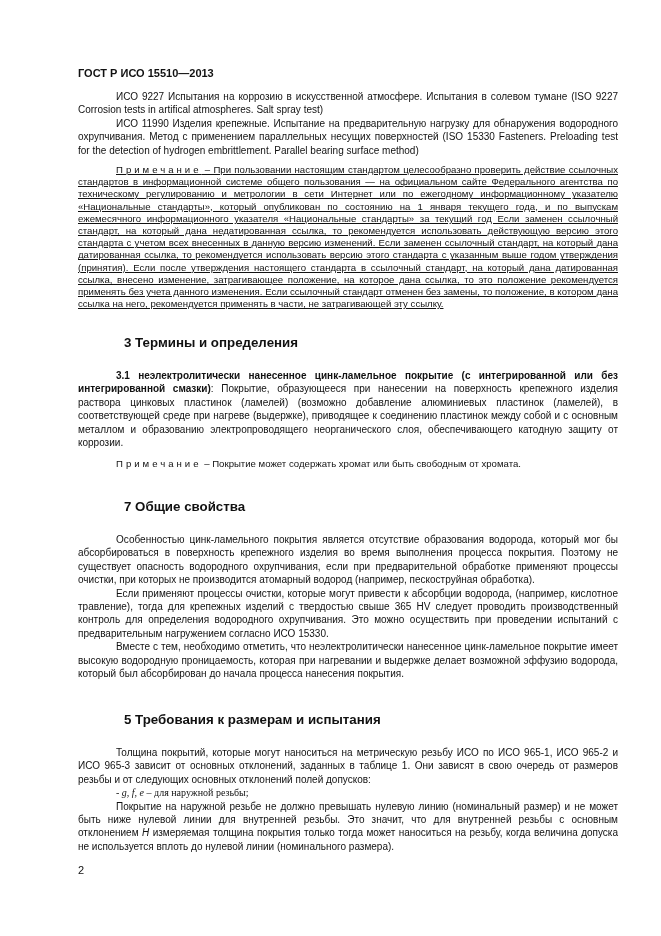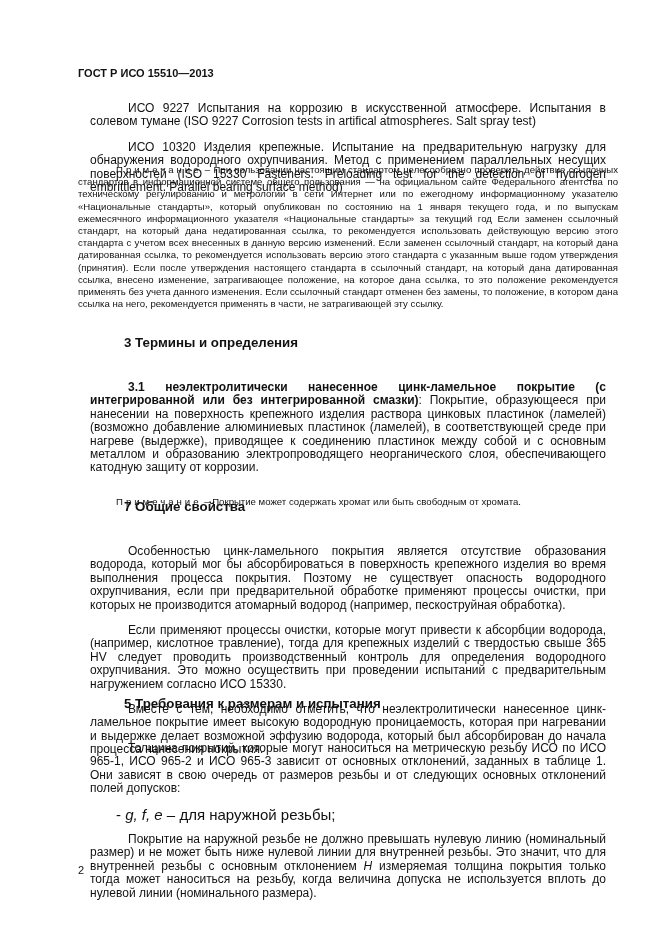--- a/index.html
+++ b/index.html
@@ -1,60 +1,60 @@
 <!DOCTYPE html>
 <html><head>
 <meta charset="utf-8">
 <style>
   html, body { margin: 0; padding: 0; background: #ffffff; }
   body { width: 661px; height: 936px; position: relative; overflow: hidden; color: #111; font-family: "Liberation Sans", sans-serif; }
   .page { position: absolute; left: 78px; top: 0; width: 540px; }
   .hdr { position: absolute; top: 67px; left: 0; font-weight: bold; font-size: 11px; }
-  .p { font-size: 12px; line-height: 13.4px; text-align: justify; margin: 12px; text-indent: 38px; }
+  .p { font-size: 10px; line-height: 13.4px; text-align: justify; margin: 0; text-indent: 38px; }
   .note { font-size: 9.6px; line-height: 12.2px; text-align: justify; margin: 0; text-indent: 38px; }
   .sp { letter-spacing: 3px; }
   h2 { font-size: 13.3px; font-weight: bold; margin: 8px; padding-left: 38px; }
   .blk { position: absolute; left: 0; width: 540px; }
-  .list { font-size: 15px; line-height: 13.4px; margin: 0; padding-left: 38px; }
+  .list { font-size: 10px; line-height: 13.4px; margin: 0; padding-left: 38px; font-family: Liberation Serif, serif; }
   .pn { position: absolute; top: 864px; left: 0; font-size: 11px; }
   b { font-weight: bold; }
   i { font-style: italic; }
 </style>
 </head>
 <body>
 
 <div class="page">
   <div class="hdr">ГОСТ Р ИСО 15510—2013</div>
 
   <div class="blk" style="top:90px;">
     <p class="p">ИСО 9227 Испытания на коррозию в искусственной атмосфере. Испытания в солевом тумане (ISO 9227 Corrosion tests in artifical atmospheres. Salt spray test)</p>
-    <p class="p">ИСО 10320 Изделия крепежные. Испытание на предварительную нагрузку для обнаружения водородного охрупчивания. Метод с применением параллельных несущих поверхностей (ISO 15330 Fasteners. Preloading test for the detection of hydrogen embrittlement. Parallel bearing surface method)</p>
+    <p class="p">ИСО 11990 Изделия крепежные. Испытание на предварительную нагрузку для обнаружения водородного охрупчивания. Метод с применением параллельных несущих поверхностей (ISO 15330 Fasteners. Preloading test for the detection of hydrogen embrittlement. Parallel bearing surface method)</p>
   </div>
 
-  <div class="blk" style="top:164px;">
+  <div class="blk" style="top:164px;text-decoration:underline;">
     <p class="note"><span class="sp">Примечание</span><span> – При пользовании настоящим стандартом целесообразно проверить действие ссылочных стандартов в информационной системе общего пользования — на официальном сайте Федерального агентства по техническому регулированию и метрологии в сети Интернет или по ежегодному информационному указателю «Национальные стандарты», который опубликован по состоянию на 1 января текущего года, и по выпускам ежемесячного информационного указателя «Национальные стандарты» за текущий год Если заменен ссылочный стандарт, на который дана недатированная ссылка, то рекомендуется использовать действующую версию этого стандарта с учетом всех внесенных в данную версию изменений. Если заменен ссылочный стандарт, на который дана датированная ссылка, то рекомендуется использовать версию этого стандарта с указанным выше годом утверждения (принятия). Если после утверждения настоящего стандарта в ссылочный стандарт, на который дана датированная ссылка, внесено изменение, затрагивающее положение, на которое дана ссылка, то это положение рекомендуется применять без учета данного изменения. Если ссылочный стандарт отменен без замены, то положение, в котором дана ссылка на него, рекомендуется применять в части, не затрагивающей эту ссылку.</span></p>
   </div>
 
   <div class="blk" style="top:327px;">
     <h2>3 Термины и определения</h2>
     <div style="height:11px"></div>
     <p class="p"><b>3.1 неэлектролитически нанесенное цинк-ламельное покрытие (с интегрированной или без интегрированной смазки)</b><span>: Покрытие, образующееся при нанесении на поверхность крепежного изделия раствора цинковых пластинок (ламелей) (возможно добавление алюминиевых пластинок (ламелей), в соответствующей среде при нагреве (выдержке), приводящее к соединению пластинок между собой и с основным металлом и образованию электропроводящего неорганического слоя, обеспечивающего катодную защиту от коррозии.</span></p>
     <div style="height:9px"></div>
     <p class="note"><span class="sp">Примечание</span><span> – Покрытие может содержать хромат или быть свободным от хромата.</span></p>
   </div>
 
   <div class="blk" style="top:491px;">
     <h2>7 Общие свойства</h2>
     <div style="height:11px"></div>
     <p class="p">Особенностью цинк-ламельного покрытия является отсутствие образования водорода, который мог бы абсорбироваться в поверхность крепежного изделия во время выполнения процесса покрытия. Поэтому не существует опасность водородного охрупчивания, если при предварительной обработке применяют процессы очистки, при которых не производится атомарный водород (например, пескоструйная обработка).</p>
     <p class="p">Если применяют процессы очистки, которые могут привести к абсорбции водорода, (например, кислотное травление), тогда для крепежных изделий с твердостью свыше 365 HV следует проводить производственный контроль для определения водородного охрупчивания. Это можно осуществить при проведении испытаний с предварительным нагружением согласно ИСО 15330.</p>
     <p class="p">Вместе с тем, необходимо отметить, что неэлектролитически нанесенное цинк-ламельное покрытие имеет высокую водородную проницаемость, которая при нагревании и выдержке делает возможной эффузию водорода, который был абсорбирован до начала процесса нанесения покрытия.</p>
   </div>
 
-  <div class="blk" style="top:688px;">
+  <div class="blk" style="top:704px;">
     <h2>5 Требования к размерам и испытания</h2>
     <div style="height:11px"></div>
     <p class="p">Толщина покрытий, которые могут наноситься на метрическую резьбу ИСО по ИСО 965-1, ИСО 965-2 и ИСО 965-3 зависит от основных отклонений, заданных в таблице 1. Они зависят в свою очередь от размеров резьбы и от следующих основных отклонений полей допусков:</p>
     <p class="list"><span>- </span><i>g, f, e</i><span> – для наружной резьбы;</span></p>
     <p class="p"><span>Покрытие на наружной резьбе не должно превышать нулевую линию (номинальный размер) и не может быть ниже нулевой линии для внутренней резьбы. Это значит, что для внутренней резьбы с основным отклонением </span><i>H</i><span> измеряемая толщина покрытия только тогда может наноситься на резьбу, когда величина допуска не используется вплоть до нулевой линии (номинального размера).</span></p>
   </div>
 
   <div class="pn">2</div>
 </div>
 

